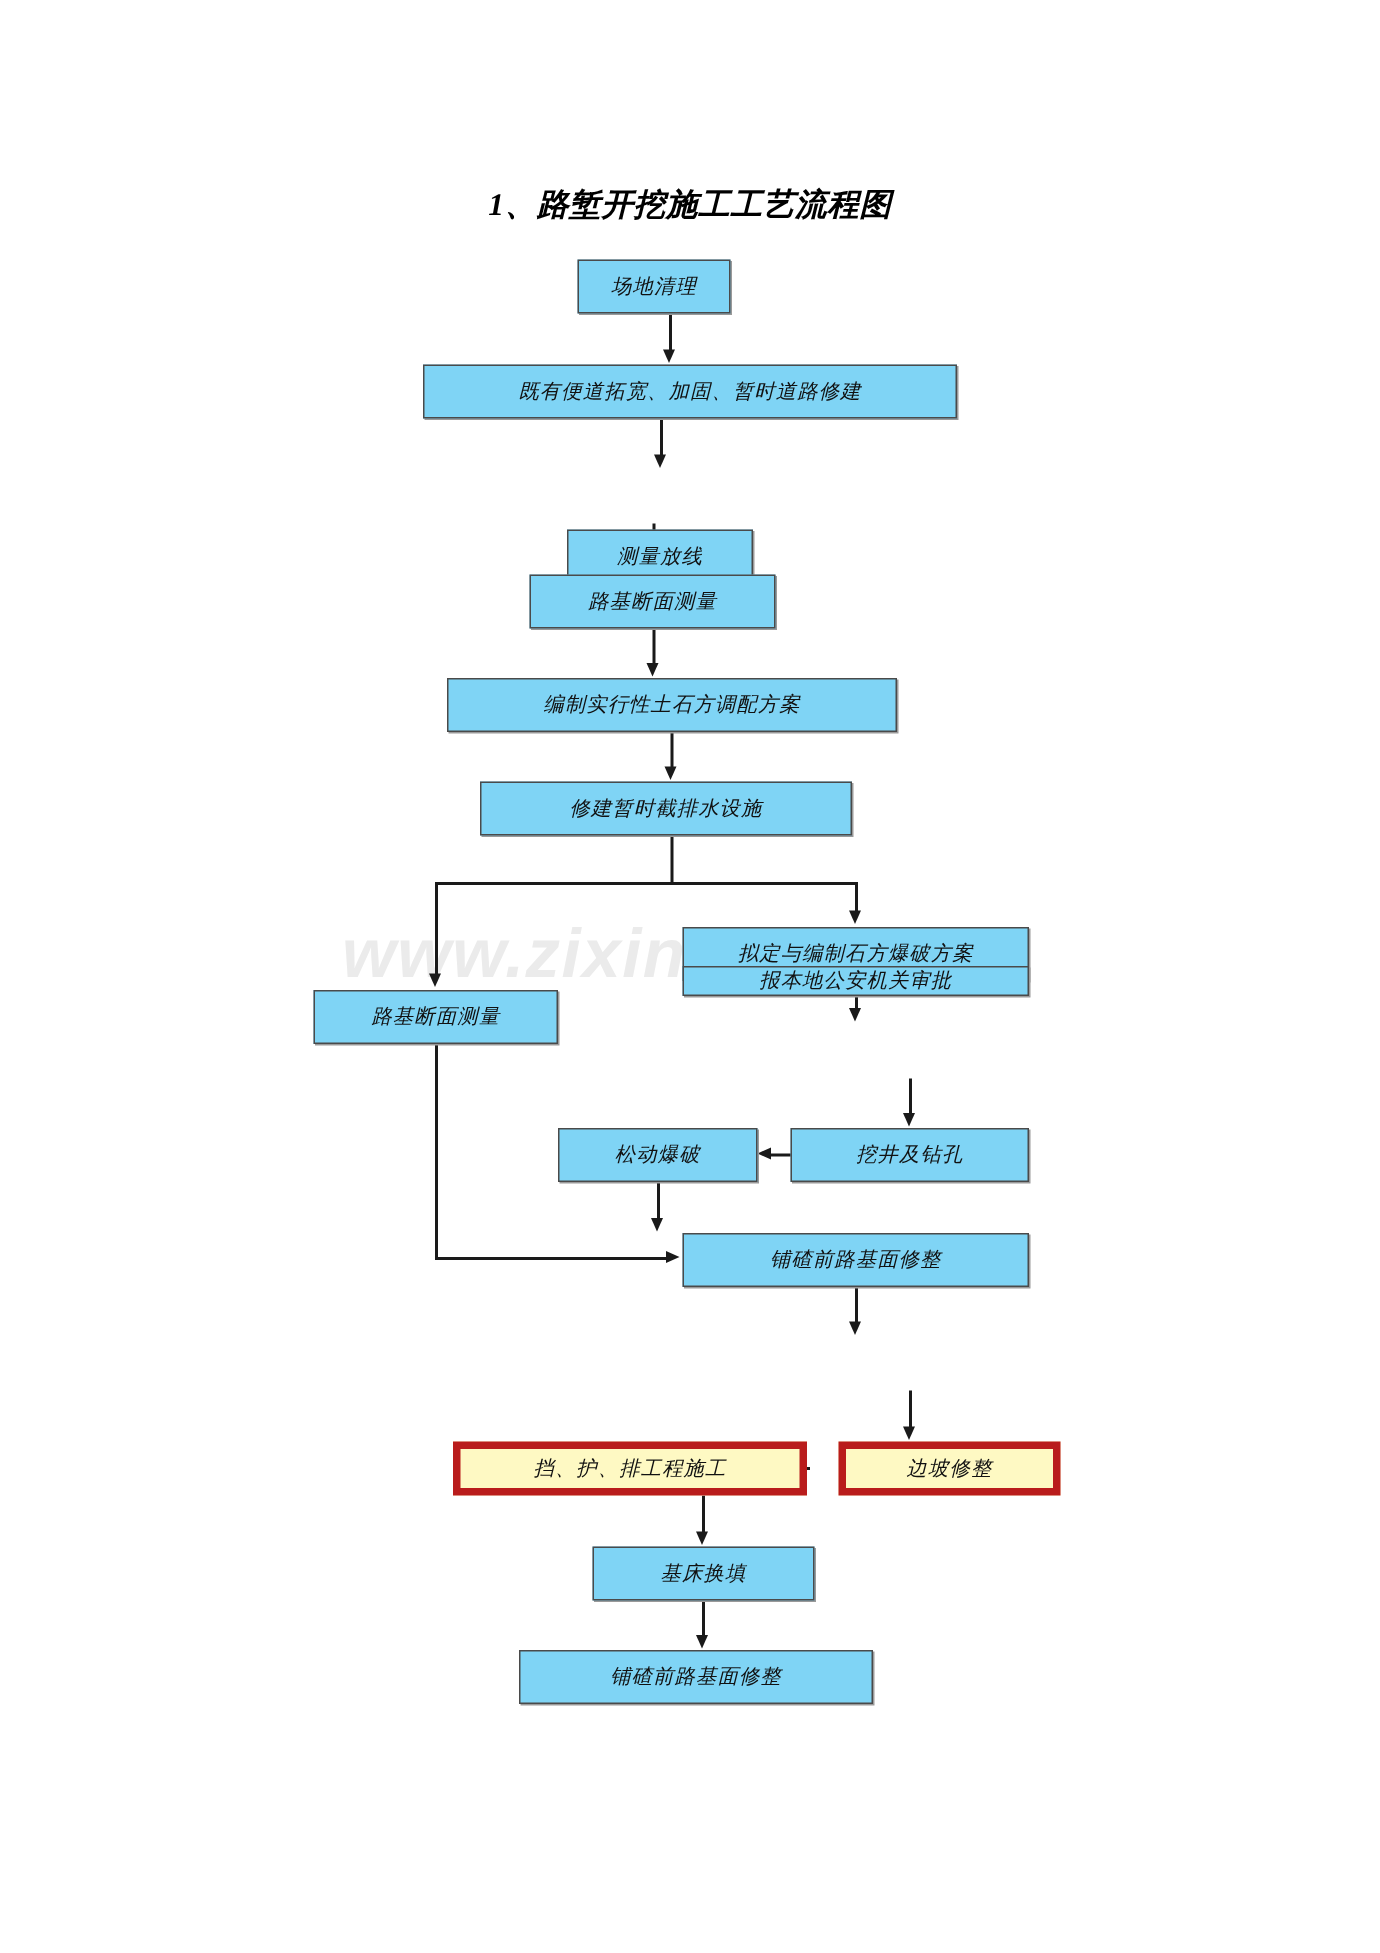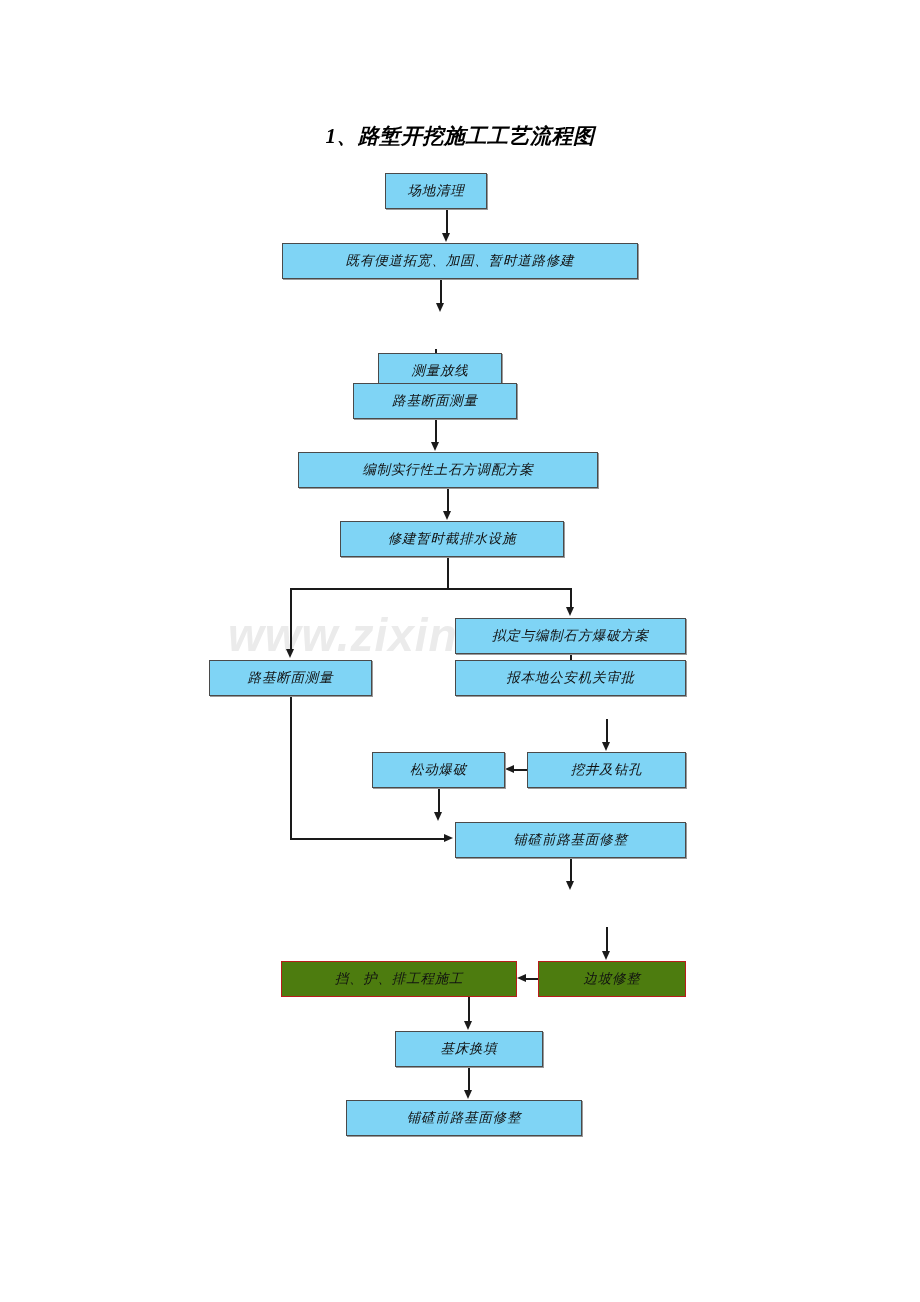--- a/index.html
+++ b/index.html
@@ -54,23 +54,24 @@
     display: flex;
     align-items: center;
     justify-content: center;
     font-size: 13.5px;
     color: #111111;
     letter-spacing: 0.8px;
     z-index: 10;
     font-family: "Liberation Serif", "DejaVu Serif", serif;
   }
   .node.accent {
-    background: #4d7c0f;
-    border: 1px solid #b91c1c;
+    background: #fef9c3;
+    border: 5px solid #b91c1c;
     box-shadow: none;
+    margin-left: 21px;
   }
   .edge {
     position: absolute;
     background: #1a1a1a;
     z-index: 8;
   }
   .edge.v { width: 1.6px; }
   .edge.h { height: 1.6px; }
   .arrow {
     position: absolute;
@@ -156,24 +157,24 @@
   <div class="arrow down" style="left:464px; top:1021px;"></div>
 
   <div class="edge v" style="left:468px; top:1067px; height:24px;"></div>
   <div class="arrow down" style="left:464px; top:1090px;"></div>
 
   <div class="node" style="left: 385px; top: 173px; width: 102px; height: 36px;">场地清理</div>
   <div class="node" style="left: 282px; top: 243px; width: 356px; height: 36px;">既有便道拓宽、加固、暂时道路修建</div>
   <div class="node" style="left: 378px; top: 313px; width: 124px; height: 36px; margin-top: 40px;">测量放线</div>
   <div class="node" style="left: 353px; top: 383px; width: 164px; height: 36px; text-align: center;">路基断面测量</div>
   <div class="node" style="left: 298px; top: 452px; width: 300px; height: 36px;">编制实行性土石方调配方案</div>
-  <div class="node" style="left: 340px; top: 521px; width: 224px; height: 36px;">修建暂时截排水设施</div>
+  <div class="node" style="left: 320px; top: 521px; width: 248px; height: 36px;">修建暂时截排水设施</div>
   <div class="node" style="left: 455px; top: 618px; width: 231px; height: 36px;">拟定与编制石方爆破方案</div>
   <div class="node" style="left: 209px; top: 660px; width: 163px; height: 36px;">路基断面测量</div>
-  <div class="node" style="left: 455px; top: 660px; width: 231px; height: 36px;">报本地公安机关审批</div>
+  <div class="node" style="left: 455px; top: 644px; width: 231px; height: 20px;">报本地公安机关审批</div>
   <div class="node" style="left: 372px; top: 752px; width: 133px; height: 36px;">松动爆破</div>
   <div class="node" style="left: 527px; top: 752px; width: 159px; height: 36px;">挖井及钻孔</div>
   <div class="node" style="left: 455px; top: 822px; width: 231px; height: 36px;">铺碴前路基面修整</div>
   <div class="node accent" style="left: 281px; top: 961px; width: 236px; height: 36px;">挡、护、排工程施工</div>
   <div class="node accent" style="left: 538px; top: 961px; width: 148px; height: 36px;">边坡修整</div>
   <div class="node" style="left: 395px; top: 1031px; width: 148px; height: 36px;">基床换填</div>
   <div class="node" style="left: 346px; top: 1100px; width: 236px; height: 36px;">铺碴前路基面修整</div>
 
 </div>
 

